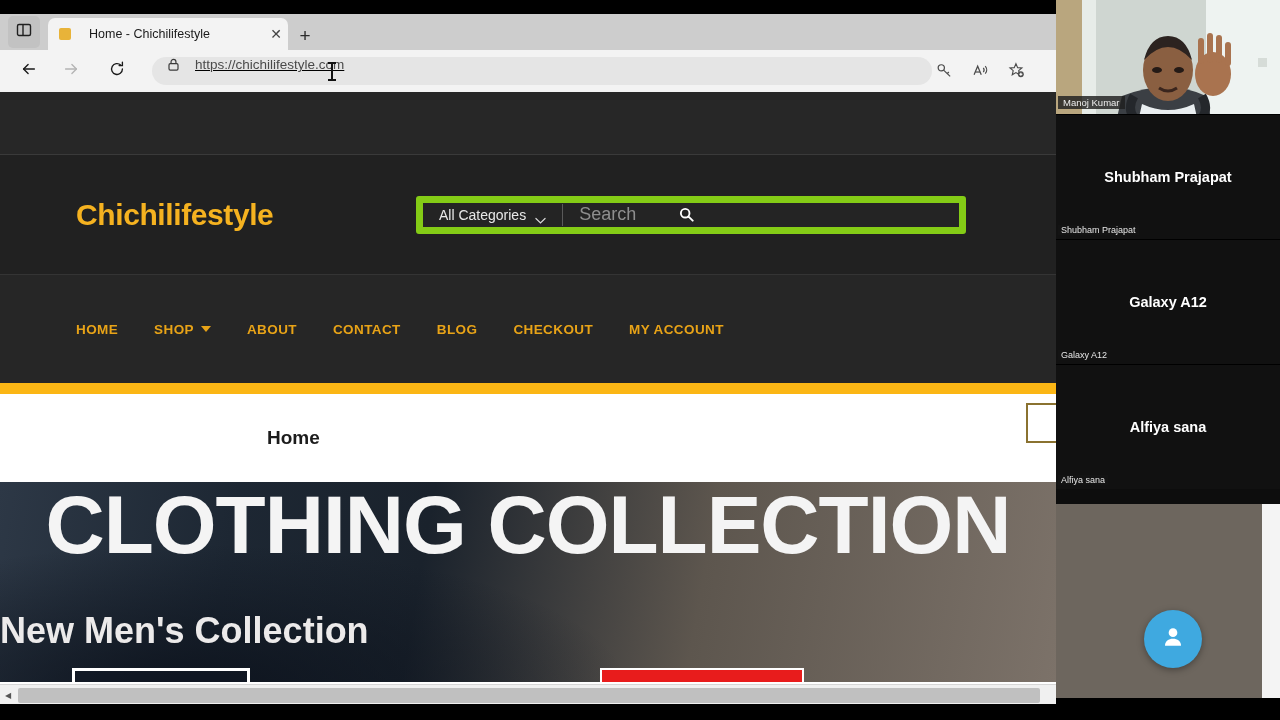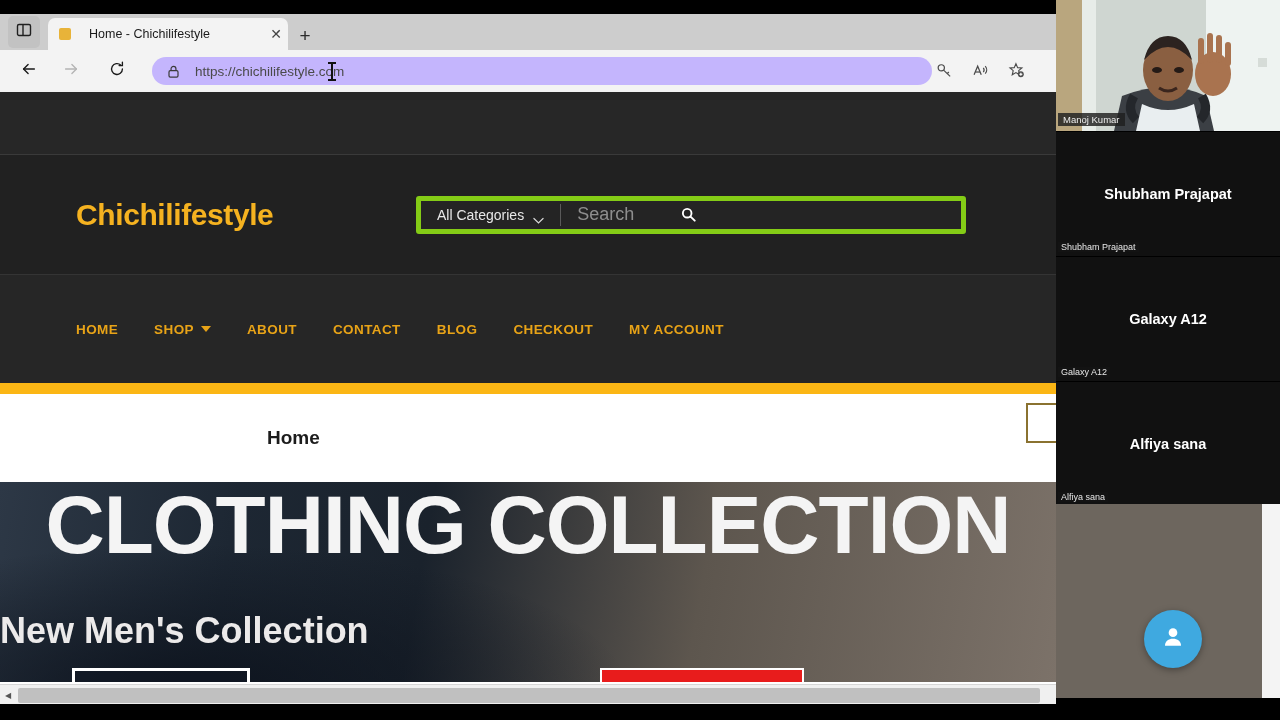--- a/index.html
+++ b/index.html
@@ -55,22 +55,22 @@
     position:absolute; top:58px; width:26px; height:26px;
     display:flex; align-items:center; justify-content:center;
   }
   .navbtn svg { width:18px; height:18px; }
   .nav-back { left:16px; }
   .nav-fwd  { left:58px; }
   .nav-reload { left:104px; }
 
   .omnibox {
     position:absolute; left:152px; top:57px; width:780px; height:28px;
-    background:#c4b5fd; border-radius:14px;
-    display:flex; align-items:center; padding:0 10px;
+    background:#e5e5e5; border-radius:14px;
+    display:flex; padding:0 10px;text-decoration:underline;
   }
   .lock { width:15px; height:15px; margin-left:4px; flex:none; }
   .url { margin-left:14px; font-size:13.5px; color:#4a4a4a; white-space:nowrap; }
   .caret {
     position:absolute; left:331px; top:62px; width:2px; height:19px; background:#111;
   }
   .caret::before, .caret::after {
     content:""; position:absolute; left:-3px; width:8px; height:2px; background:#111;
   }
   .caret::before { top:0; }
@@ -89,21 +89,21 @@
     height:120px; background:#212121; border-bottom:1px solid #343434;
     display:flex; align-items:center;
   }
   .logo-wrap { margin-left:76px; width:340px; }
   .logo {
     font-size:30px; font-weight:bold; color:#f5b220; letter-spacing:-0.4px;
   }
   .logo-sub { margin-top:5px; font-size:13px; color:#ededed; }
 
   .searchbar {
-    width:550px; height:38px; border:5px solid #84cc16; border-radius:3px;
+    width:550px; height:38px; border:7px solid #84cc16; border-radius:3px;
     display:flex; align-items:center; background:#242424;
   }
   .cat {
     display:flex; align-items:center; gap:9px; padding-left:16px;
     font-size:14px; color:#e8e8e8; white-space:nowrap;
   }
   .chev { width:11px; height:7px; }
   .vdiv { width:1px; height:22px; background:#5a5a5a; margin:0 16px; }
   .search-ph { font-size:18px; color:#8e8e8e; flex:1; }
   .search-go { width:30px; margin-right:250px; display:flex; align-items:center; }
@@ -172,21 +172,21 @@
   }
   .hscroll-thumb {
     position:absolute; left:18px; top:3px; width:1022px; height:15px;
     background:#c0c0c0; border-radius:2px;
   }
 
   
   .callpanel { position:absolute; left:1056px; top:0; width:224px; height:720px; background:#0d0d0d; }
   .vtile { position:relative; width:224px; overflow:hidden; }
   .vtile-speaker {
-    height:131px;
+    height:114px;
     background:linear-gradient(170deg,#dfe6e2 0%,#cfd8d3 18%,#b9c3bd 42%,#8d9691 70%,#5c6560 100%);
   }
   .cam-person { position:absolute; left:0; top:0; width:224px; height:131px; }
   .namechip {
     position:absolute; left:2px; bottom:5px; padding:1px 5px;
     background:rgba(30,30,30,.82); color:#ededed; font-size:9.5px; white-space:nowrap;
   }
   .vtile-off {
     height:125px; background:#111111; border-top:1px solid #000;
     display:flex; align-items:center; justify-content:center;

